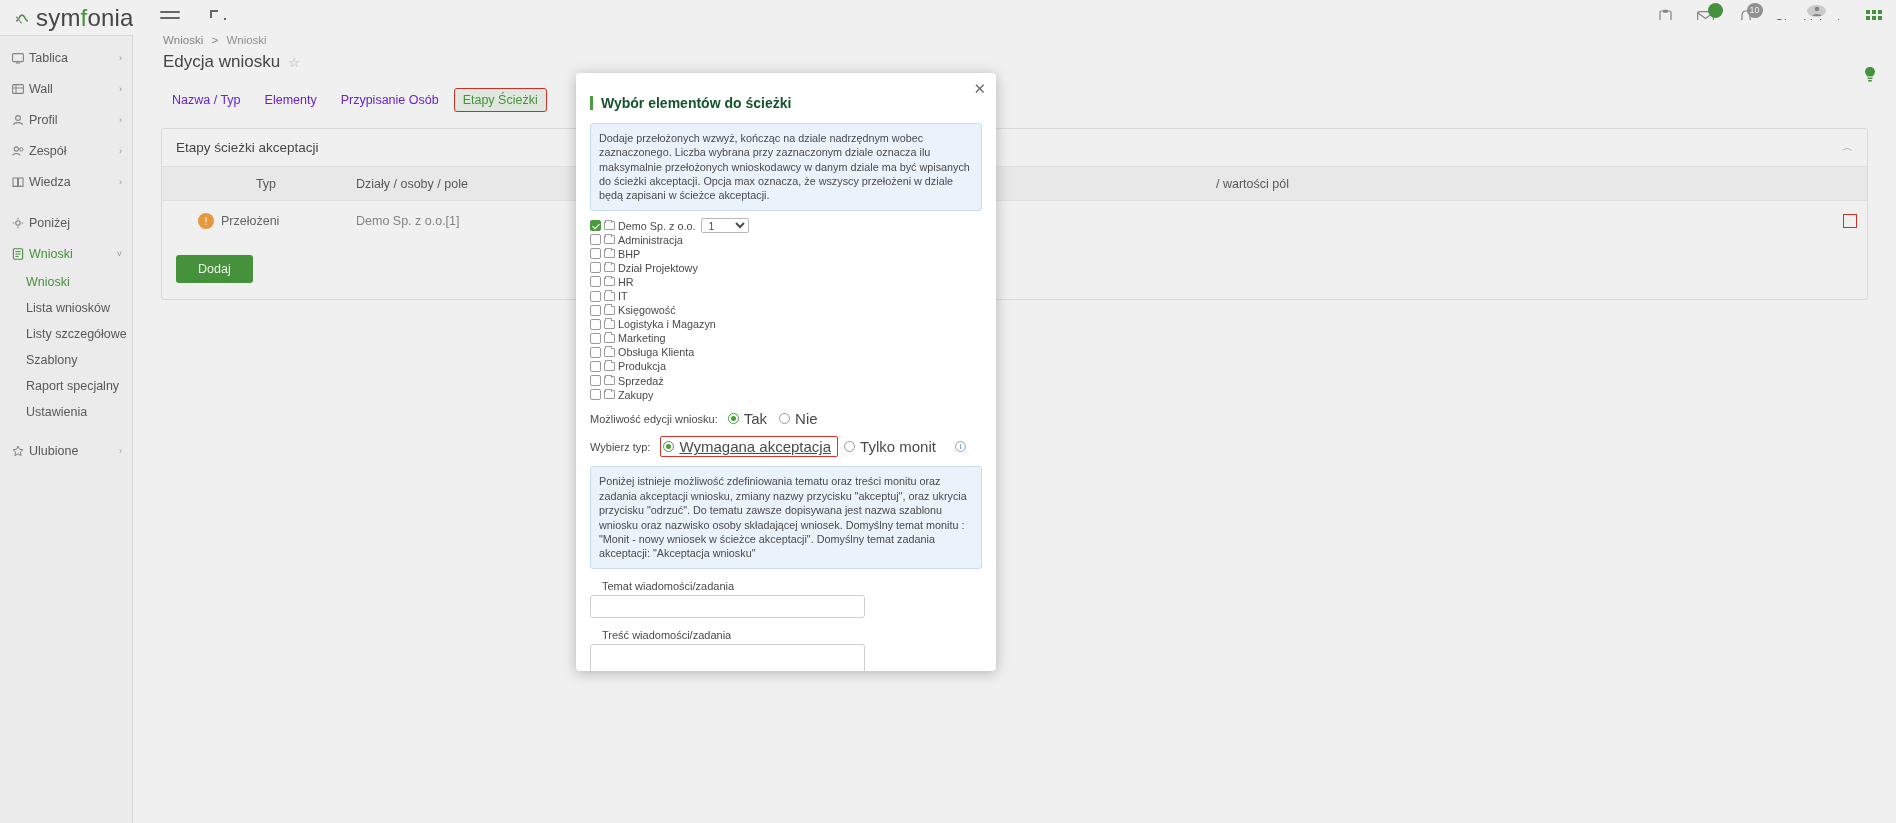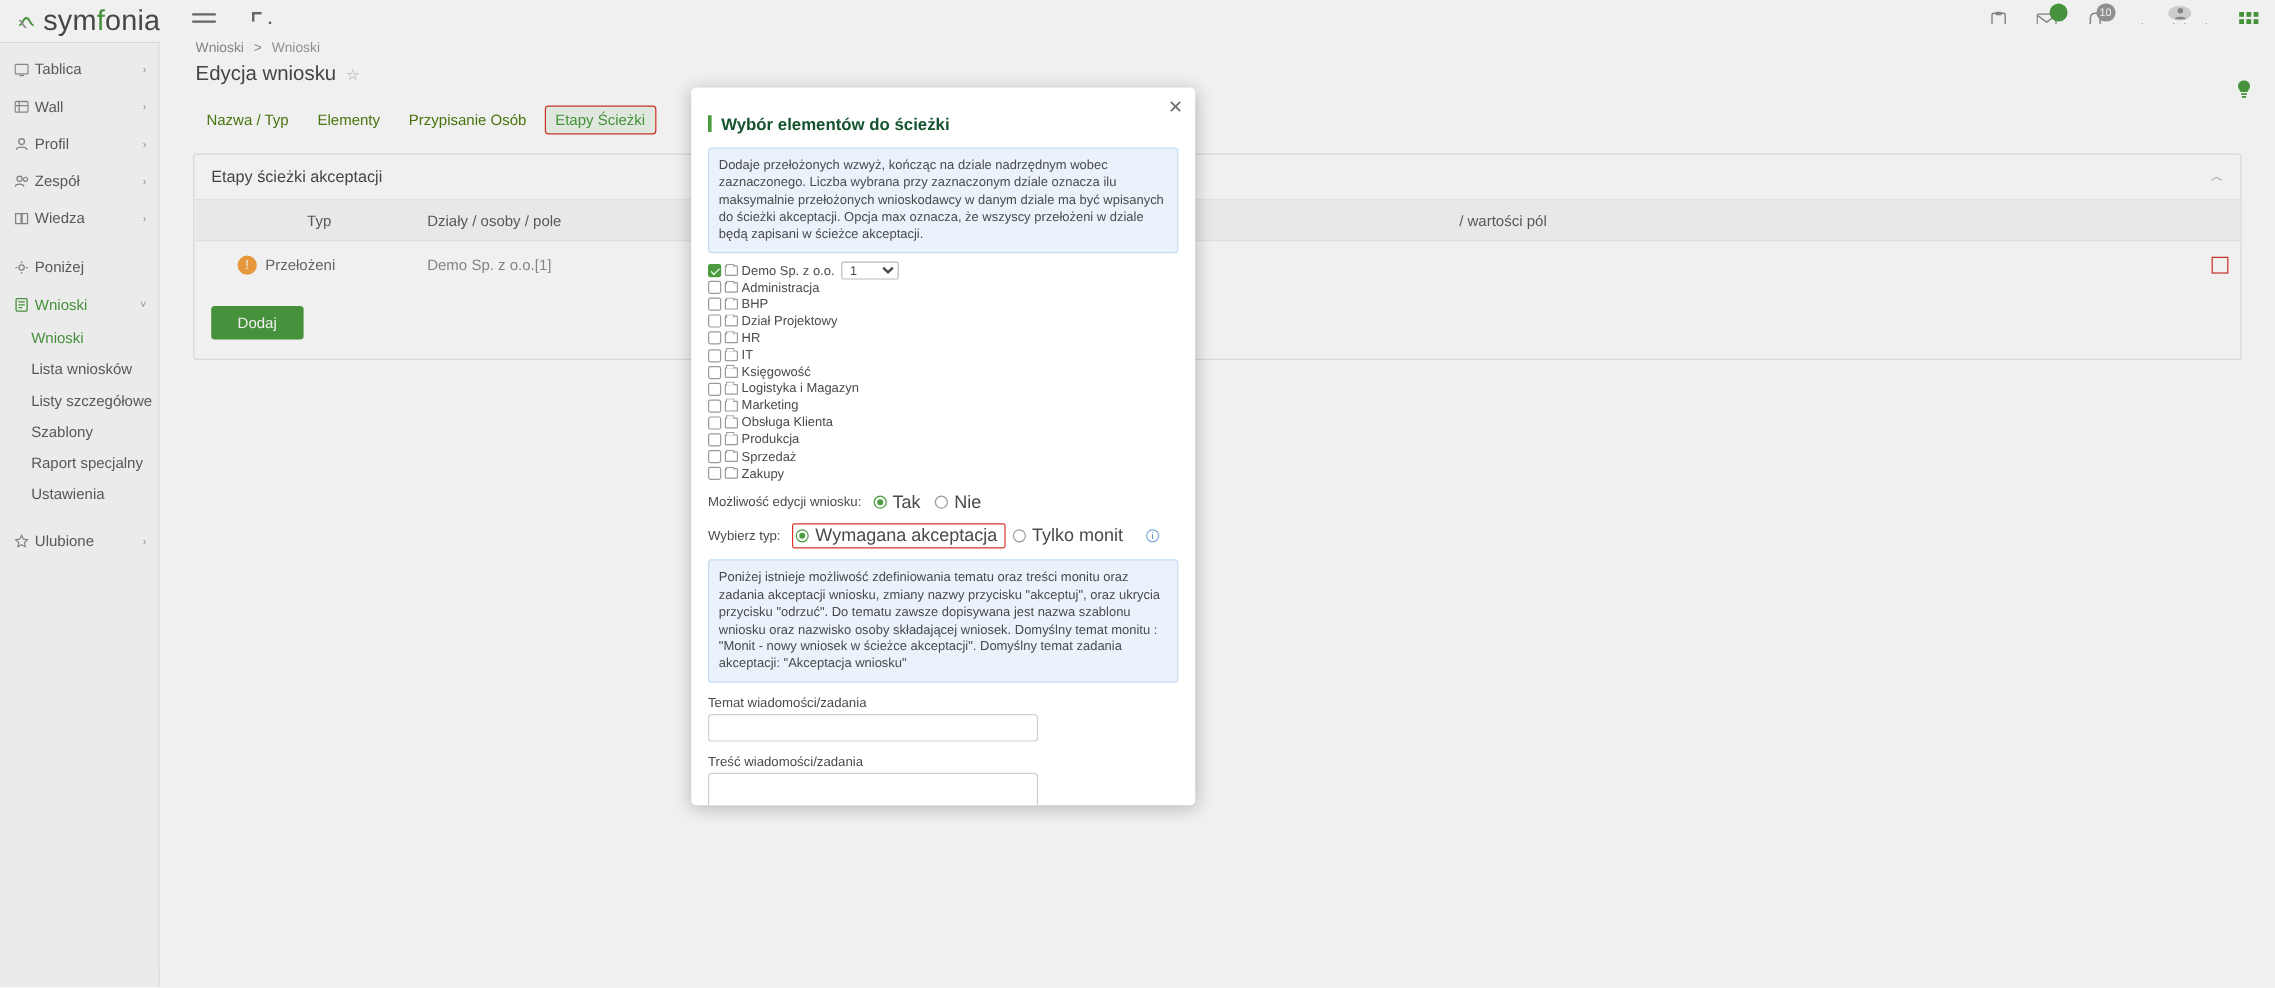--- a/index.html
+++ b/index.html
@@ -63,21 +63,21 @@
 
   
   .main { position:absolute; top:20px; left:133px; width:1763px; height:787px; background:#fff; }
   .breadcrumb { padding:14px 0 0 30px; font-size:11.5px; color:#8d8d8d; }
   .breadcrumb .sep { margin:0 5px; }
   .breadcrumb .cur { color:#9a9a9a; }
   .page-title { padding:6px 0 0 30px; font-size:17px; color:#4a4a4a; display:flex; align-items:center; }
   .star { margin-left:8px; color:#b5b5b5; font-size:13px; }
 
   .tabs { margin:16px 0 0 30px; display:flex; align-items:center; gap:6px; }
-  .tab { font-size:12.5px; color:#4d7c0f; padding:5px 9px; cursor:pointer; border-radius:3px; }
+  .tab { font-size:12.5px; color:#6d28d9; padding:5px 9px; cursor:pointer; border-radius:3px; }
   .tab.highlighted { color:#4b9b3f; background:#eef6ec; border:1px solid #d6342c; padding:4px 8px; }
 
   .panel {
     margin:16px 28px 0 28px; border:1px solid #e6e6e6; border-radius:3px; background:#fff;
   }
   .panel-head {
     display:flex; align-items:center; height:38px; padding:0 14px;
     border-bottom:1px solid #ededed; font-size:13.5px; color:#4a4a4a;
   }
   .panel-head .collapse { margin-left:auto; color:#9a9a9a; font-size:11px; }
@@ -144,27 +144,27 @@
     height:15px; font-size:10.5px; border:1px solid #b9b9b9; border-radius:2px;
     background:#fff; color:#4a4a4a; padding:0 2px; width:48px;
   }
 
   .opt-line { display:flex; align-items:center; margin-top:9px; font-size:11px; color:#4a4a4a; }
   .opt-label { margin-right:10px; }
   .radio { width:11px; height:11px; border-radius:50%; border:1px solid #9a9a9a; background:#fff; display:inline-block; position:relative; flex:none; cursor:pointer; }
   .radio.on { border-color:#4b9b3f; }
   .radio.on:after { content:""; position:absolute; left:2px; top:2px; width:5px; height:5px; border-radius:50%; background:#4b9b3f; }
   .radio-txt { margin:0 12px 0 5px; font-size:15px; color:#4a4a4a; }
-  .hl-red { border:1px solid #d6342c; padding:1px 4px 1px 2px; border-radius:2px; display:inline-flex; align-items:center; }
+  .hl-red { border:1px solid #d6342c; padding:1px 4px 1px 2px; border-radius:2px; display:inline-flex; align-items:center;text-decoration:underline; }
   .info-dot {
     width:11px; height:11px; border-radius:50%; border:1px solid #7fa8d8; color:#4d7fbc;
     font-size:8px; display:inline-flex; align-items:center; justify-content:center; margin-left:7px;
   }
 
-  .field-label { font-size:11px; color:#4a4a4a; margin:11px 0 3px 0; }
+  .field-label { font-size:11px; color:#4a4a4a; margin:11px 0 3px 12px; }
   .txt-input {
     width:275px; height:23px; border:1px solid #cfcfcf; border-radius:3px;
     background:#fff; outline:none; font-size:11.5px; padding:0 6px; color:#3d3d3d;
     font-family:"Liberation Sans", sans-serif;
   }
   .txt-area {
     width:275px; height:42px; border:1px solid #cfcfcf; border-radius:3px;
     background:#fff; outline:none; font-size:11.5px; padding:4px 6px; color:#3d3d3d; resize:none;
     font-family:"Liberation Sans", sans-serif;
   }

